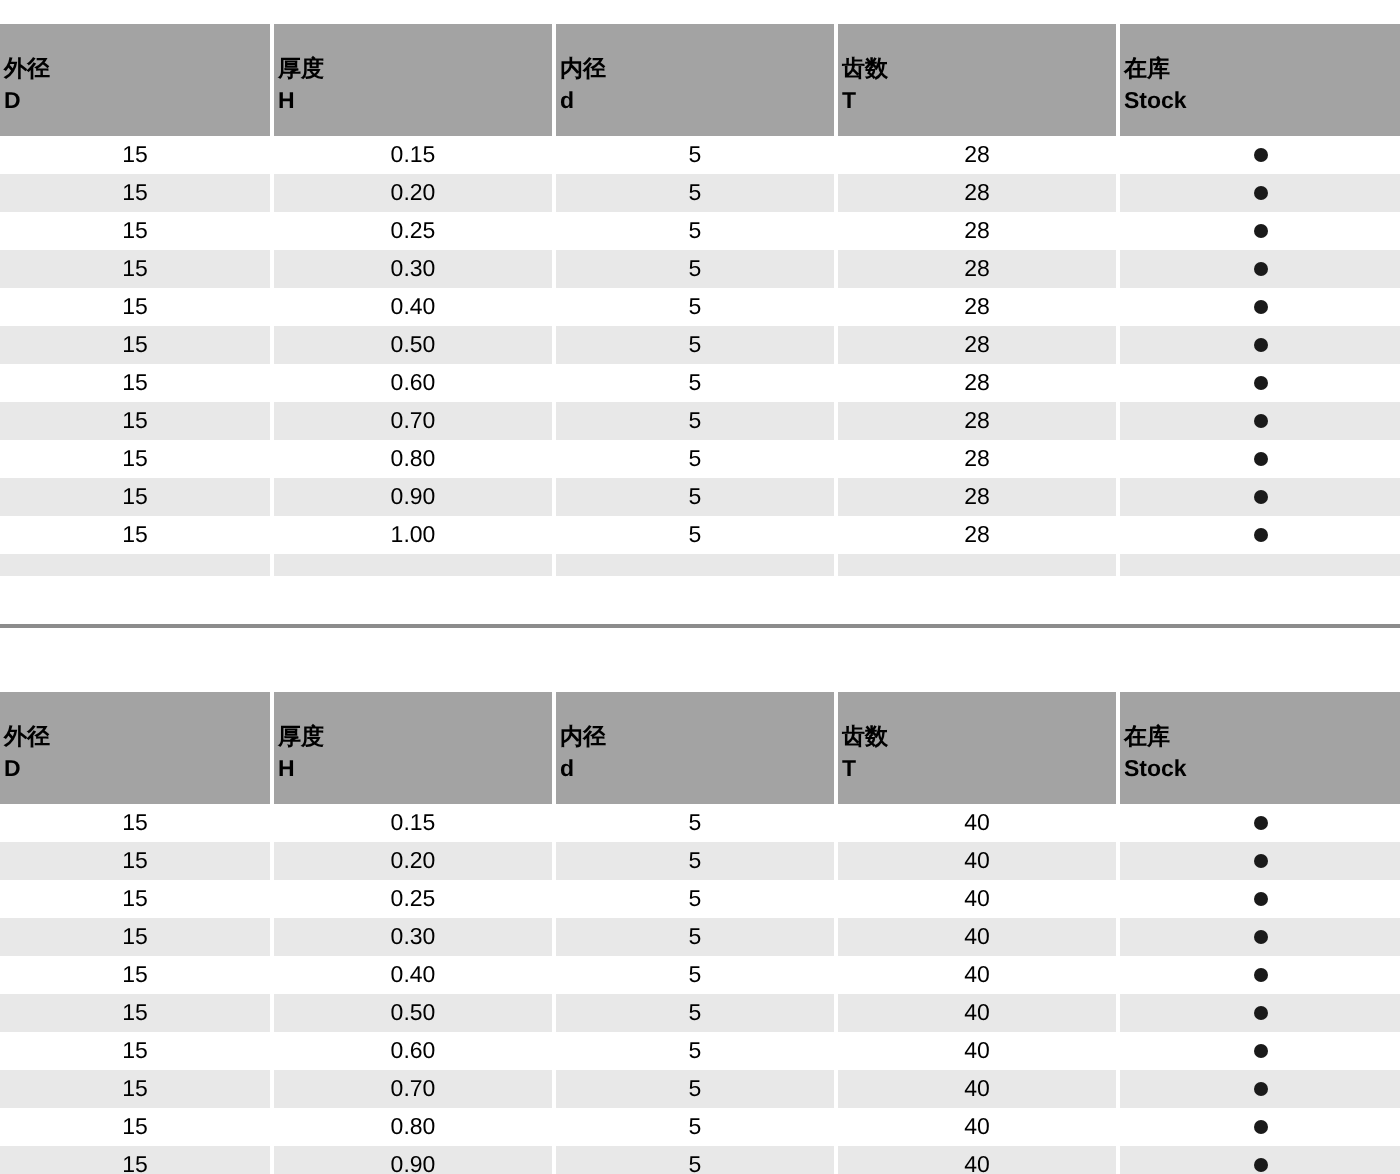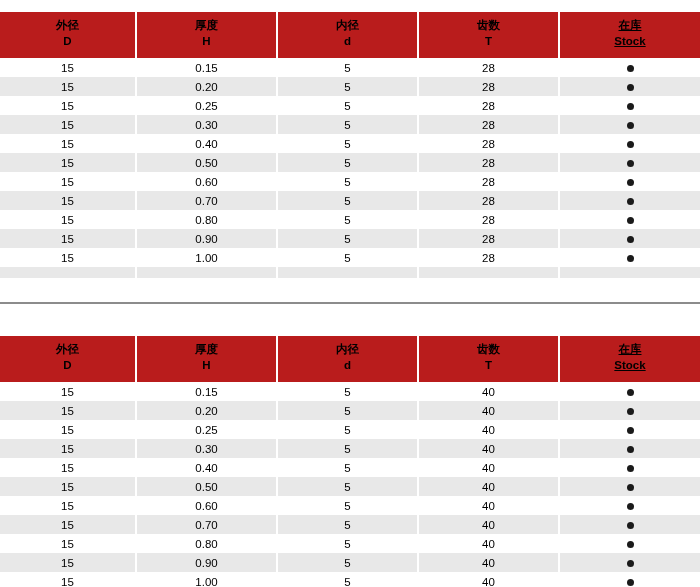--- a/index.html
+++ b/index.html
@@ -24,31 +24,31 @@
     border-collapse: collapse;
     table-layout: fixed;
   }
   .spec-table col.c0 { width: 136px; }
   .spec-table col.c1 { width: 141px; }
   .spec-table col.c2 { width: 141px; }
   .spec-table col.c3 { width: 141px; }
   .spec-table col.c4 { width: 141px; }
 
   .spec-table th {
-    background: #b91c1c;
+    background: #a3a3a3;
     color: #000000;
     font-size: 11.5px;
     font-weight: bold;
     line-height: 1.35;
-    text-align: center;
-    padding: 6px 2px 9px 2px;
+    text-align: left;
+    padding: 16px 2px 9px 2px;
     border-right: 2px solid #ffffff;
     vertical-align: middle;
   }
-  .spec-table th:last-child { border-right: none; text-decoration: underline; }
+  .spec-table th:last-child { border-right: none; }
   .spec-table th .l2 { display: block; }
 
   .spec-table td {
     font-size: 11.5px;
     text-align: center;
     padding: 2px 2px;
     height: 15px;
     border-right: 2px solid #ffffff;
     vertical-align: middle;
   }

